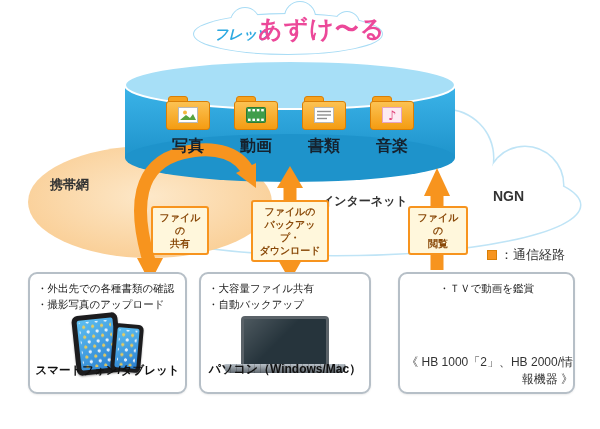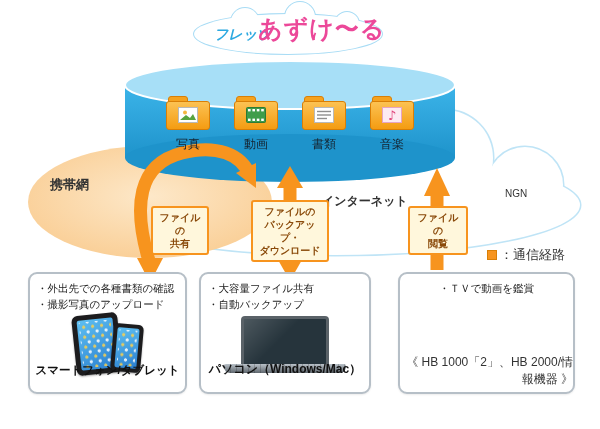--- a/index.html
+++ b/index.html
@@ -12,28 +12,28 @@
   svg{display:block;}
 
   
   .logo-brand{left:214px;top:26px;font-size:14px;font-weight:bold;font-style:italic;color:#2da9e1;text-align:right;}
   .logo-product{left:258px;top:13px;font-size:24px;font-weight:bold;color:#ec4899;letter-spacing:1px;}
   .server-title{left:125px;top:48px;width:330px;text-align:center;font-size:14px;font-weight:bold;color:#111;letter-spacing:1px;}
 
   
   .lbl-mobile{left:50px;top:176px;font-size:13px;font-weight:bold;color:#333;}
   .lbl-internet{left:322px;top:193px;font-size:12px;font-weight:bold;color:#333;}
-  .lbl-ngn{left:505px;top:188px;font-size:10px;font-weight:normal;color:#333;}
+  .lbl-ngn{left:493px;top:188px;font-size:14px;font-weight:bold;color:#333;}
 
   
   .folder{position:absolute;top:96px;width:44px;height:58px;}
   .folder .tab{position:absolute;top:0;left:2px;width:20px;height:9px;background:#f6a21e;border:1px solid #d97f06;border-radius:3px 3px 0 0;box-sizing:border-box;}
   .folder .fbody{position:absolute;top:5px;left:0;width:44px;height:29px;background:linear-gradient(#fcc253,#f49c12);border:1px solid #d97f06;border-radius:3px;box-sizing:border-box;}
   .folder .badge{position:absolute;top:11px;left:12px;}
-  .folder .flabel{position:absolute;top:40px;left:0;width:44px;text-align:center;font-size:12px;font-weight:normal;color:#15222e;}
+  .folder .flabel{position:absolute;top:40px;left:0;width:44px;text-align:center;font-size:16px;font-weight:bold;color:#15222e;}
 
   
   .flow-label{
     position:absolute;background:#fff7dc;border:2px solid #f7941e;border-radius:3px;
     font-size:10px;line-height:1.3;color:#8a4a0a;text-align:center;padding:3px 3px;
     font-weight:bold;box-sizing:border-box;
   }
   .flow-share{left:151px;top:206px;width:58px;}
   .flow-backup{left:251px;top:200px;width:78px;}
   .flow-view{left:408px;top:206px;width:60px;}

